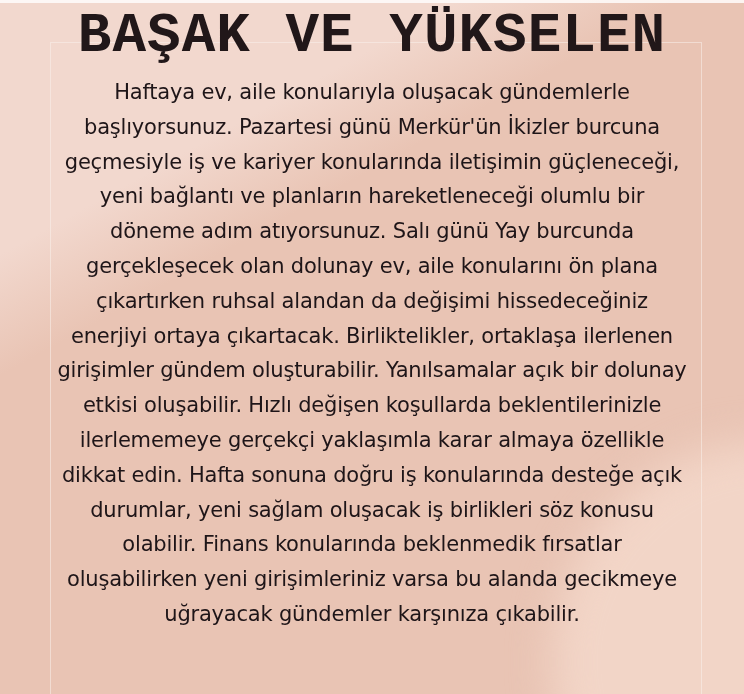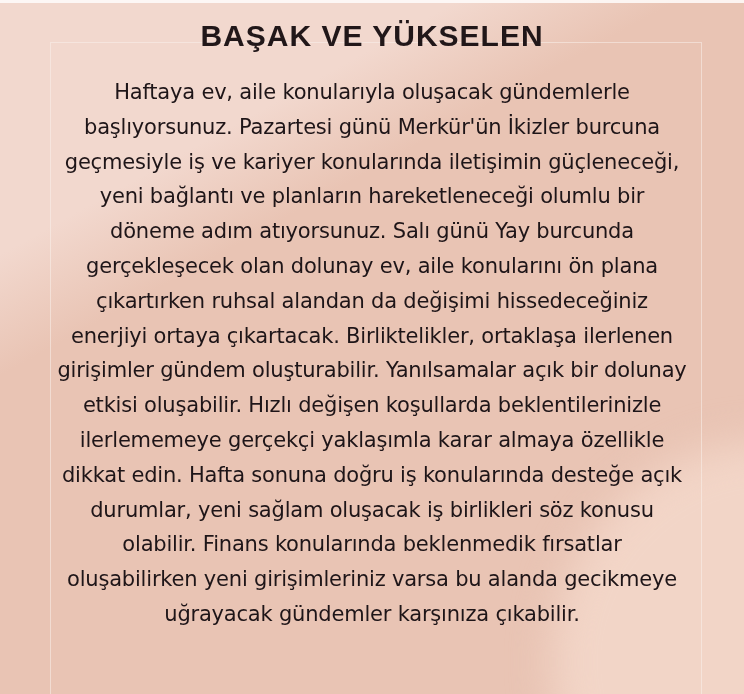--- a/index.html
+++ b/index.html
@@ -57,23 +57,23 @@
   }
 
   .content {
     position: relative;
     width: 744px;
     padding-top: 14px;
     text-align: center;
   }
 
   .title {
-    font-family: Liberation Sans, sans-serif;
+    font-family: Liberation Mono, monospace;
     font-weight: 700;
-    font-size: 30px;
+    font-size: 56px;
     line-height: 44px;
     letter-spacing: 1px;
     color: var(--title);
   }
 
   .body-text {
     margin: 17px auto 12px;
     width: 744px;
     font-family: "DejaVu Sans", sans-serif;
     font-size: 21px;

